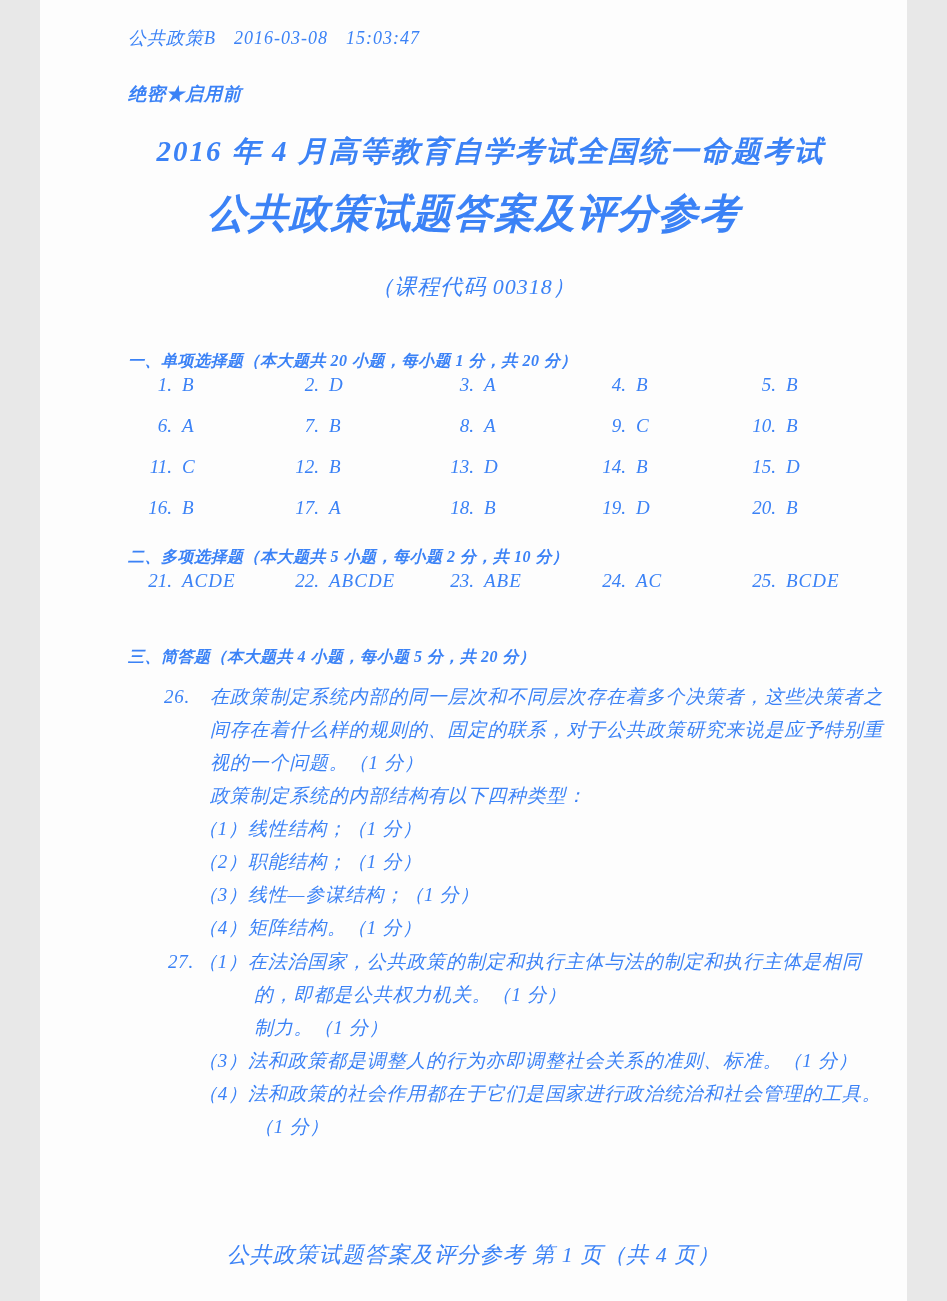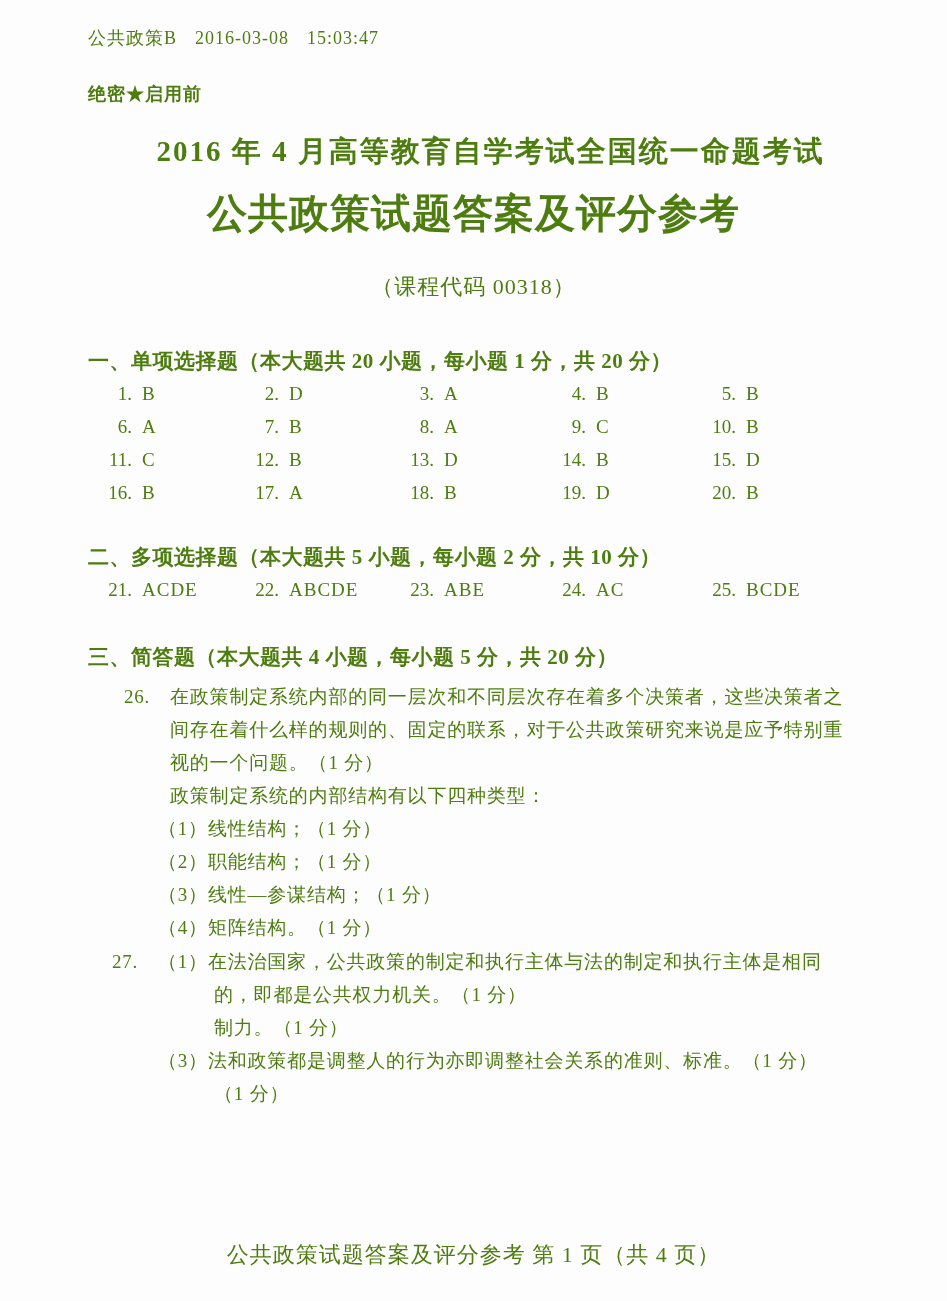--- a/index.html
+++ b/index.html
@@ -2,27 +2,28 @@
 <html><head>
 <meta charset="utf-8">
 <style>
   html, body {
     margin: 0;
     padding: 0;
     background: #e8e8e8;
   }
   .page {
     position: relative;
-    width: 947px;
+    width: 867px;
     height: 1301px;
     margin: 0 auto;
     background: #fdfdfd;
-    color: #4d7c0f;
+    color: #3b82f6;
     font-family: "Liberation Serif", "DejaVu Serif", serif;
     overflow: hidden;
+    font-style: italic;
   }
   
   .scan-header {
     position: absolute;
     left: 88px;
     top: 26px;
     font-size: 18px;
     letter-spacing: 1px;
     white-space: nowrap;
   }
@@ -67,48 +68,47 @@
     font-size: 22px;
     letter-spacing: 1px;
   }
   
   .section { position: absolute; left: 88px; right: 55px; font-size: 19px; }
   .sec1 { top: 348px; }
   .sec2 { top: 544px; }
   .sec3 { top: 644px; }
   .section-heading {
     font-weight: bold;
-    font-size: 21px;
+    font-size: 16px;
     letter-spacing: 0.5px;
     line-height: 26px;
   }
   .answer-grid {
     display: grid;
     grid-template-columns: 147px 155px 152px 150px 1fr;
-    row-gap: 12px;
-    margin-top: 9px;
+    row-gap: 20px;
     padding-left: 0px;
     line-height: 21px;
   }
   .answer-cell { white-space: nowrap; }
   .ans-no {
     display: inline-block;
     min-width: 44px;
     text-align: right;
   }
   .ans-letter { margin-left: 10px; letter-spacing: 1px; }
   
   .qa { margin-top: 10px; letter-spacing: 0.8px; }
   .line { line-height: 33px; white-space: nowrap; }
   .q26-first { position: relative; padding-left: 82px; }
   .q26-num { position: absolute; left: 36px; }
   .q26-cont { padding-left: 82px; }
   .q26-item { padding-left: 70px; }
   .q27-first { position: relative; padding-left: 70px; }
-  .q27-num { position: absolute; left: 24px; }
+  .q27-num { position: absolute; left: 40px; }
   .q27-item { padding-left: 70px; }
   .q27-deep { padding-left: 126px; }
   
   .page-footer {
     position: absolute;
     top: 1240px;
     left: 0;
     width: 100%;
     text-align: center;
     font-size: 22px;
@@ -185,19 +185,20 @@
     </div>
 
     <div class="qa" style="margin-top:1px;">
       <div class="line q27-first">
         <span class="q27-num">27.</span>
         <span>（1）在法治国家，公共政策的制定和执行主体与法的制定和执行主体是相同</span>
       </div>
       <div class="line q27-deep">的，即都是公共权力机关。（1 分）</div>
       <div class="line q27-deep">制力。（1 分）</div>
       <div class="line q27-item">（3）法和政策都是调整人的行为亦即调整社会关系的准则、标准。（1 分）</div>
+      <div class="line q27-item">（4）法和政策的社会作用都在于它们是国家进行政治统治和社会管理的工具。</div>
       <div class="line q27-deep">（1 分）</div>
     </div>
   </div>
 
   <div class="page-footer">公共政策试题答案及评分参考  第 1 页（共 4 页）</div>
 
 </div>
 
 </body></html>

